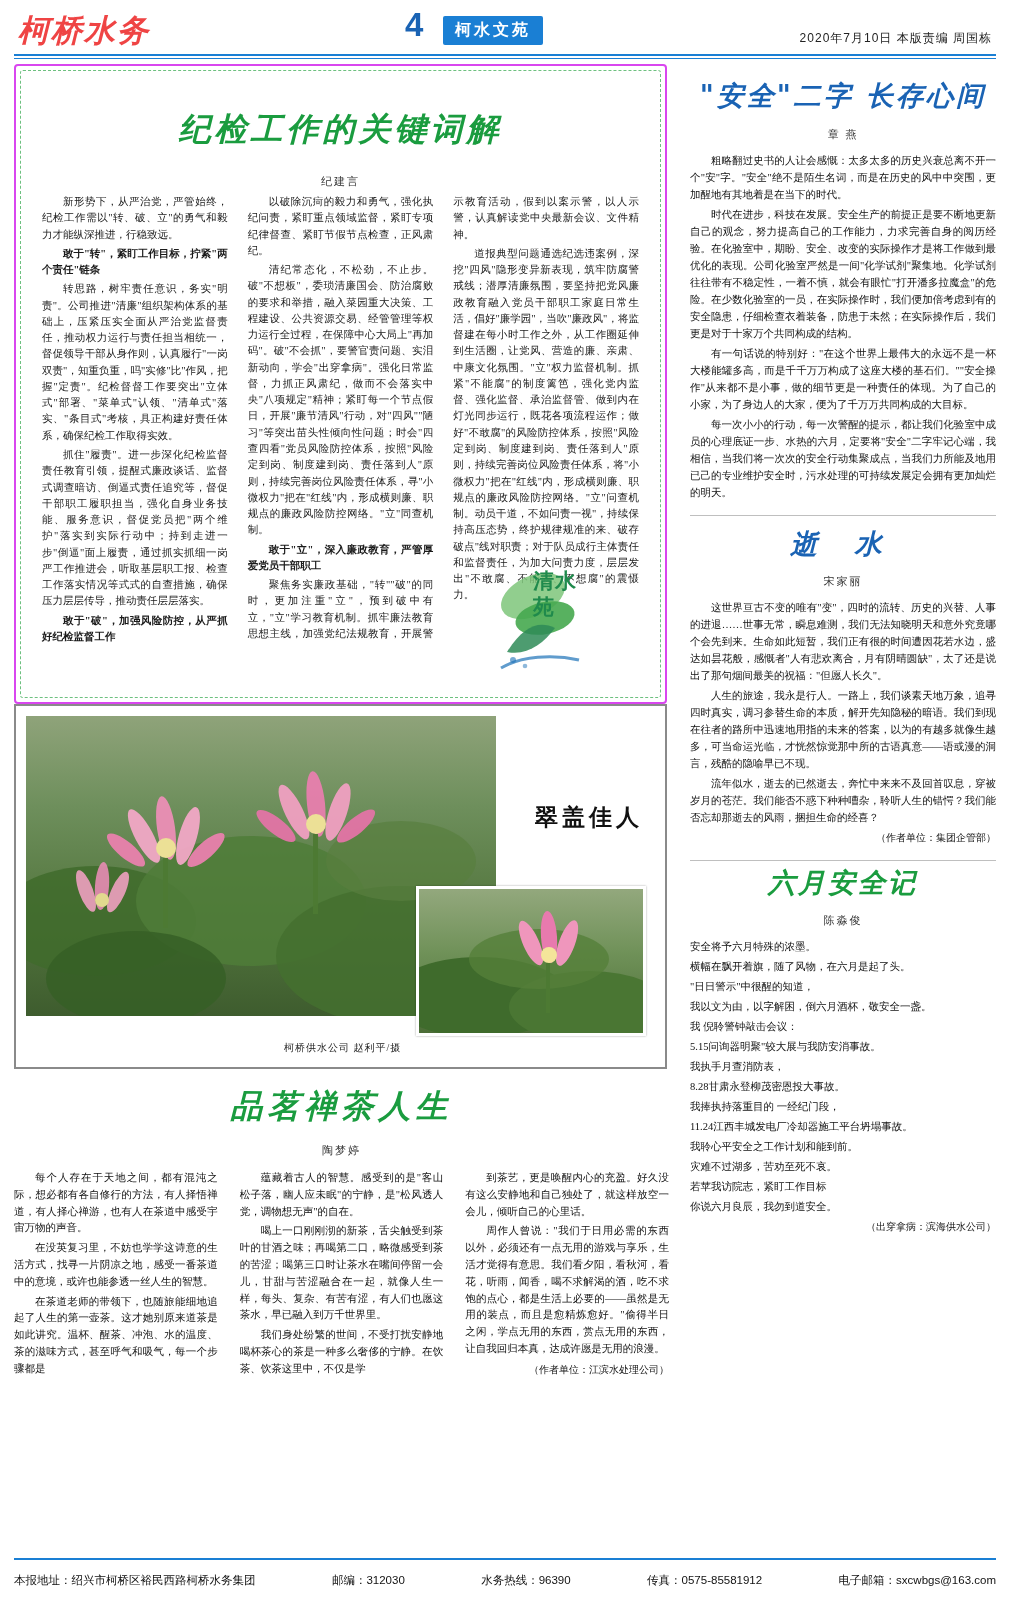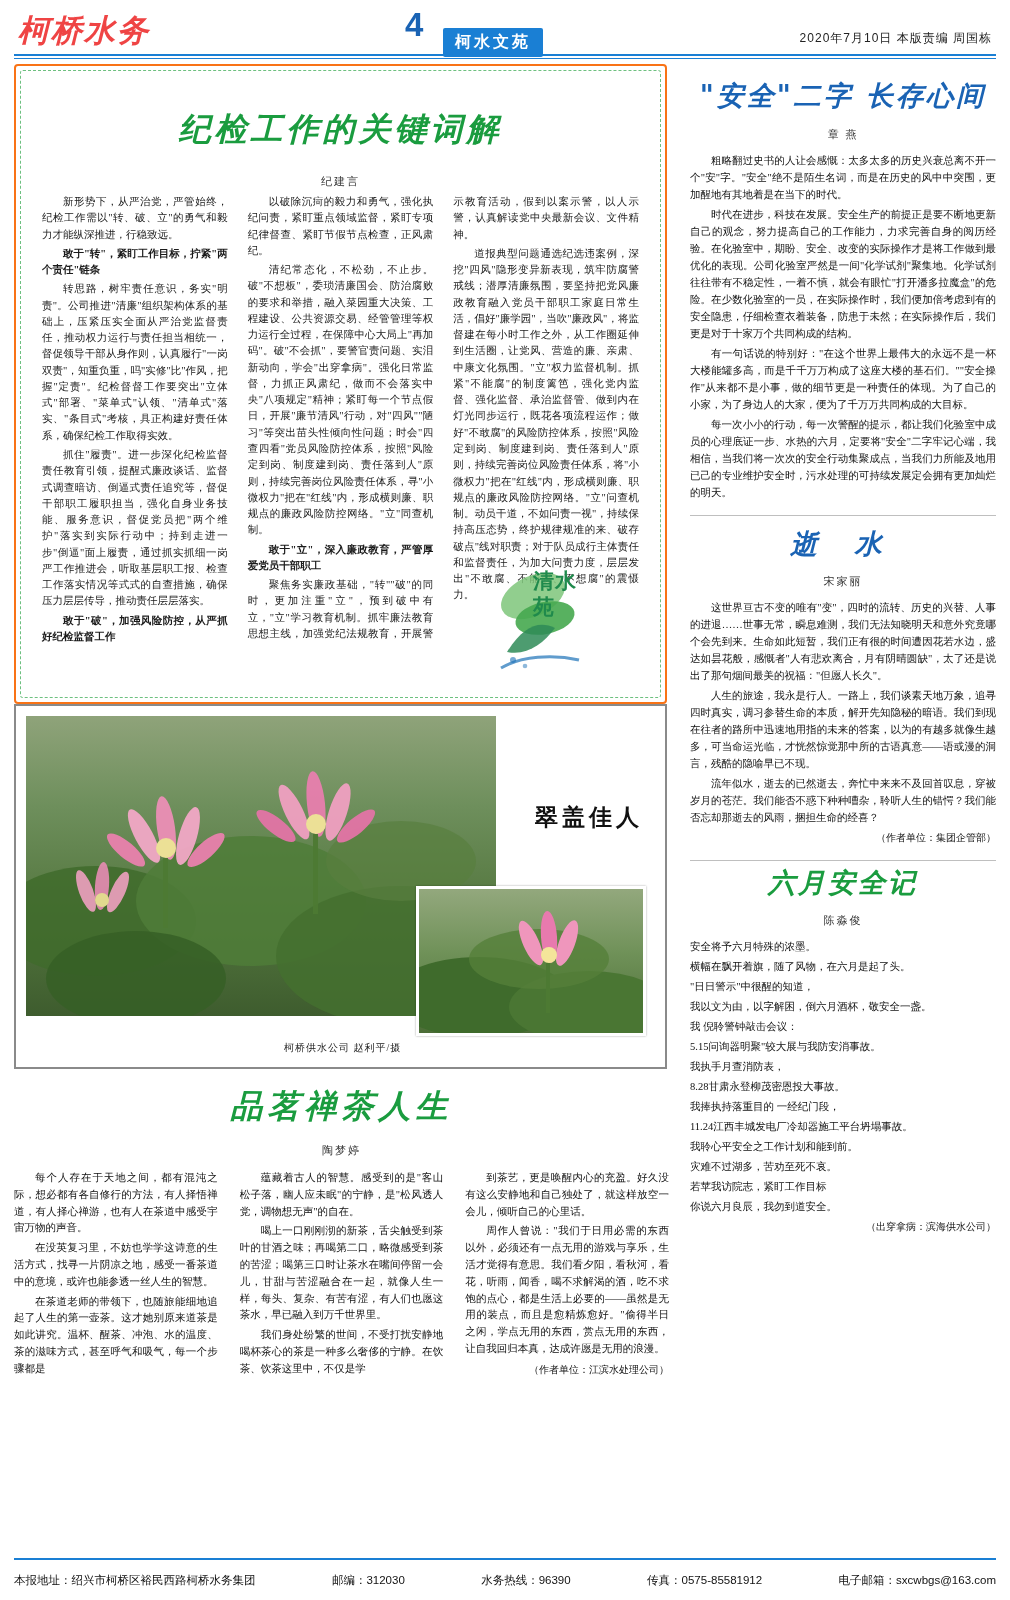--- a/index.html
+++ b/index.html
@@ -17,40 +17,40 @@
     font-family:"DejaVu Serif",serif;
     font-size:31px;font-weight:bold;color:#ef4444;letter-spacing:2px;
     font-style:italic;
   }
   .mast-pageno{
     position:absolute;left:405px;top:6px;
     font-size:33px;font-weight:bold;color:#1a63b4;
     font-family:"Liberation Sans",sans-serif;
   }
   .mast-section{
-    position:absolute;left:443px;top:28px;
+    position:absolute;left:443px;top:16px;
     background:#1a7fd4;color:#fff;font-size:16px;font-weight:bold;
     padding:4px 12px;letter-spacing:3px;border-radius:2px;
   }
   .mast-date{
     position:absolute;right:18px;top:30px;
     font-size:12px;color:#222;letter-spacing:1px;
     font-family:"Liberation Sans",sans-serif;
   }
   .mast-rule{position:absolute;left:14px;top:54px;width:982px;height:2px;background:#1a7fd4;}
   .mast-rule2{position:absolute;left:14px;top:58px;width:982px;height:1px;background:#1a7fd4;}
 
   
   .left-zone{position:absolute;left:14px;top:64px;width:655px;}
   .right-zone{position:absolute;left:690px;top:64px;width:306px;}
 
   
   .lead-box{
     position:relative;width:653px;height:640px;
-    border:2px solid #f97316;border-radius:4px;
+    border:2px solid #d946ef;border-radius:4px;
     box-sizing:border-box;background:#fff;
   }
   .lead-box:before{
     content:"";position:absolute;left:4px;top:4px;right:4px;bottom:4px;
     border:1px dashed #6dc07f;border-radius:3px;pointer-events:none;
   }
   .lead-title{
     text-align:center;margin-top:42px;
     font-family:"DejaVu Serif",serif;
     font-size:32px;font-weight:bold;color:#1a9c3f;letter-spacing:4px;

